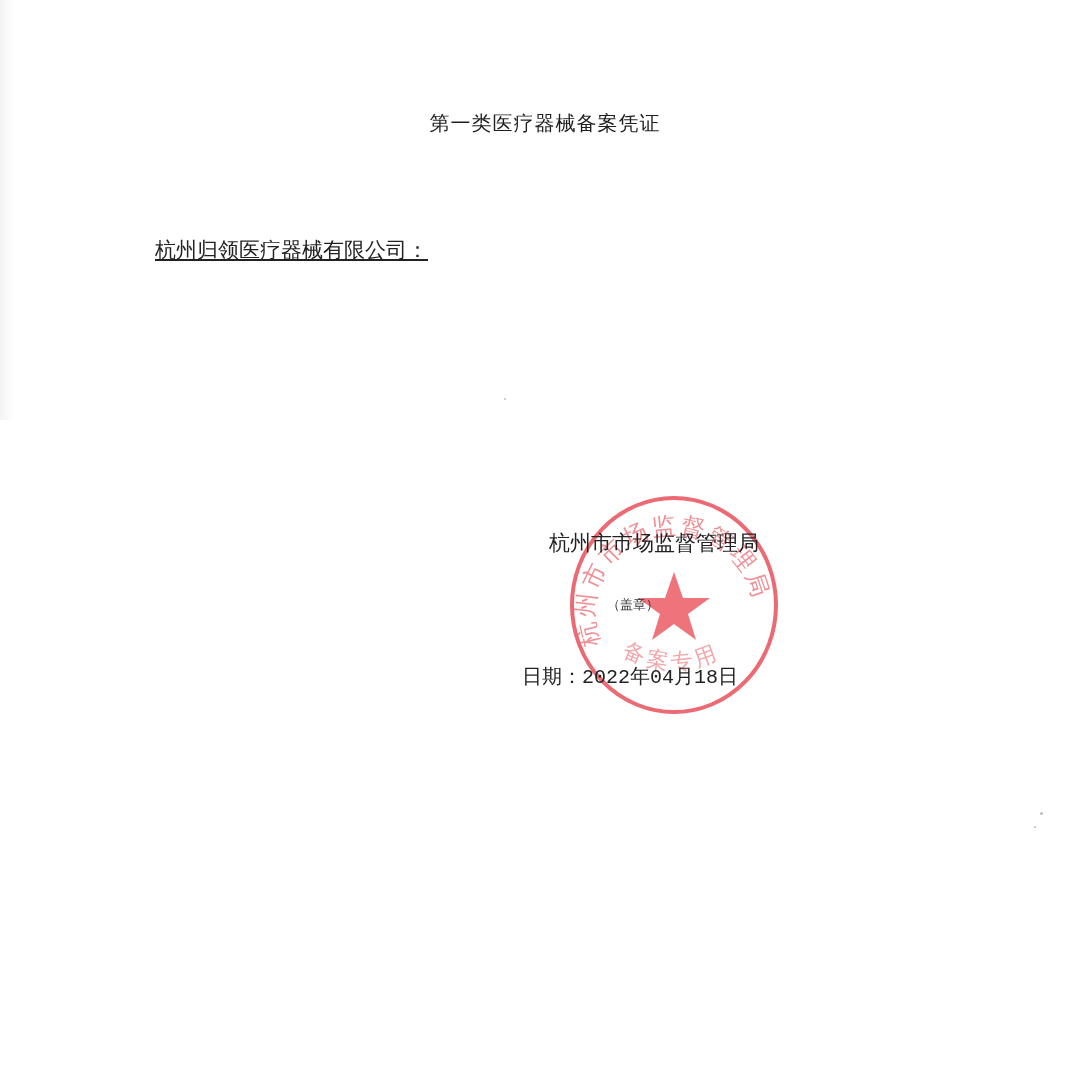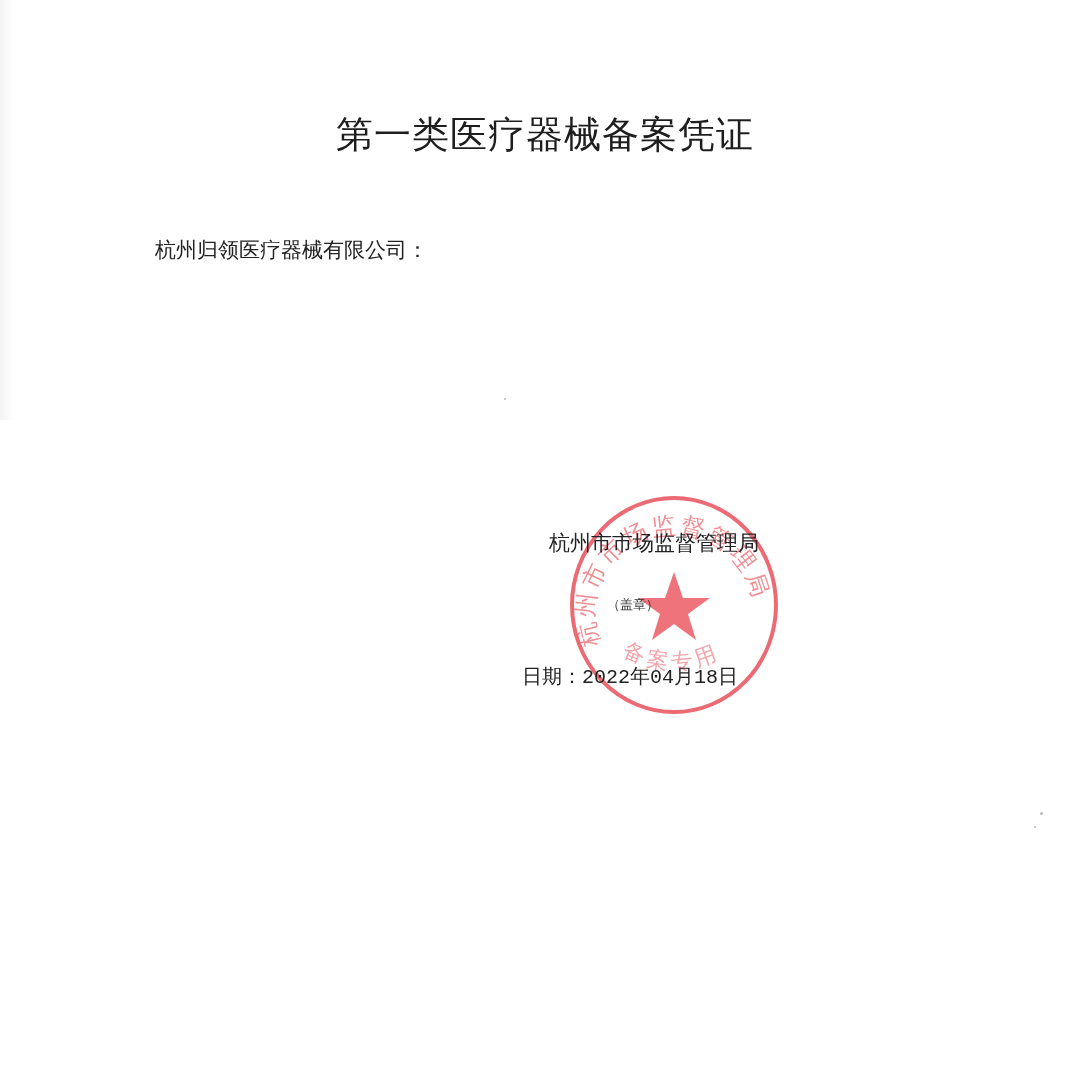--- a/index.html
+++ b/index.html
@@ -25,31 +25,32 @@
     left: 0; top: 0;
     width: 14px; height: 420px;
     background: linear-gradient(to right, #eeeeee, rgba(255,255,255,0));
     opacity: 0.7;
   }
   .title {
     position: absolute;
     left: 0; right: 0;
     top: 110px;
     text-align: center;
-    font-size: 37px;
+    font-size: 20px;
     letter-spacing: 1px;
     color: #1e1e1e;
     padding-left: 10px;
   }
   .addressee {
     position: absolute;
     left: 155px;
     top: 236px;
     font-size: 21px;
     color: #222;
+    text-decoration: underline;
   }
   .body-text {
     position: absolute;
     left: 155px;
     top: 294px;
     width: 740px;
     font-size: 21px;
     line-height: 44px;
     text-indent: 52px;
     color: #222;

